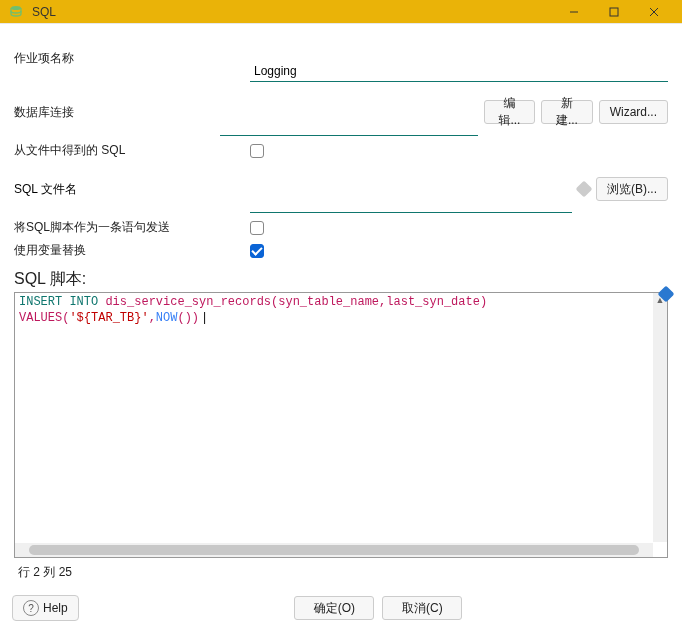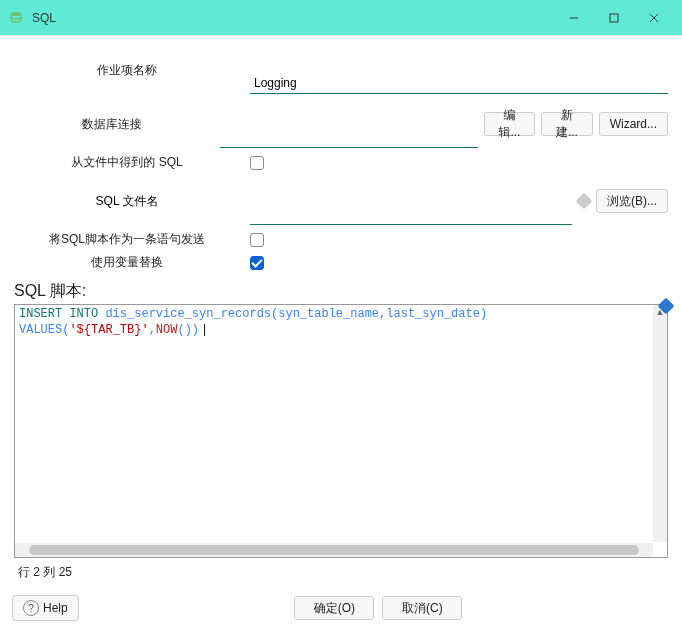--- a/index.html
+++ b/index.html
@@ -9,23 +9,23 @@
   background: #fff;
   width: 682px;
   height: 633px;
   overflow: hidden;
   display: flex;
   flex-direction: column;
 }
 .titlebar {
   display: flex;
   align-items: center;
-  height: 36px;
+  height: 24px;
   padding: 0 8px;
-  background: #5eead4;
+  background: #eab308;
   border-bottom: 1px solid #e8e8e8;
 }
 .titlebar .app-icon {
   width: 16px; height: 16px;
   margin-right: 8px;
   display: flex; align-items: center; justify-content: center;
 }
 .titlebar .title { flex: 1; font-size: 12px; color: #333; }
 .winbtn {
   width: 40px; height: 28px;
@@ -40,21 +40,21 @@
   overflow: hidden;
 }
 .form-row {
   display: flex;
   align-items: center;
   margin-bottom: 6px;
   gap: 6px;
 }
 .form-row .label {
   width: 230px;
-  text-align: center;
+  text-align: left;
   color: #222;
   font-size: 12px;
   padding-right: 4px;
 }
 .text-input {
   height: 22px;
   border: none;
   border-bottom: 1px solid #0f766e;
   padding: 2px 4px;
   font-size: 12px;
@@ -124,23 +124,23 @@
   border: 1px solid #999;
   background: #fff;
   font-family: "Consolas", "Courier New", monospace;
   font-size: 12px;
   padding: 2px 4px;
   overflow: auto;
   white-space: pre;
   line-height: 1.3;
 }
 .kw-blue { color: #0f766e; }
-.kw-black { color: #3b82f6; }
+.kw-black { color: #be185d; }
 .kw-red { color: #c00000; }
-.kw-purple { color: #b91c1c; }
+.kw-purple { color: #3b82f6; }
 .editor-scroll-v {
   position: absolute;
   right: 1px; top: 1px; bottom: 16px;
   width: 14px;
   background: #f0f0f0;
   display: flex; flex-direction: column;
   align-items: center;
 }
 .editor-scroll-v .arrow { font-size: 9px; color: #666; margin: 2px 0; }
 .editor-scroll-h {

